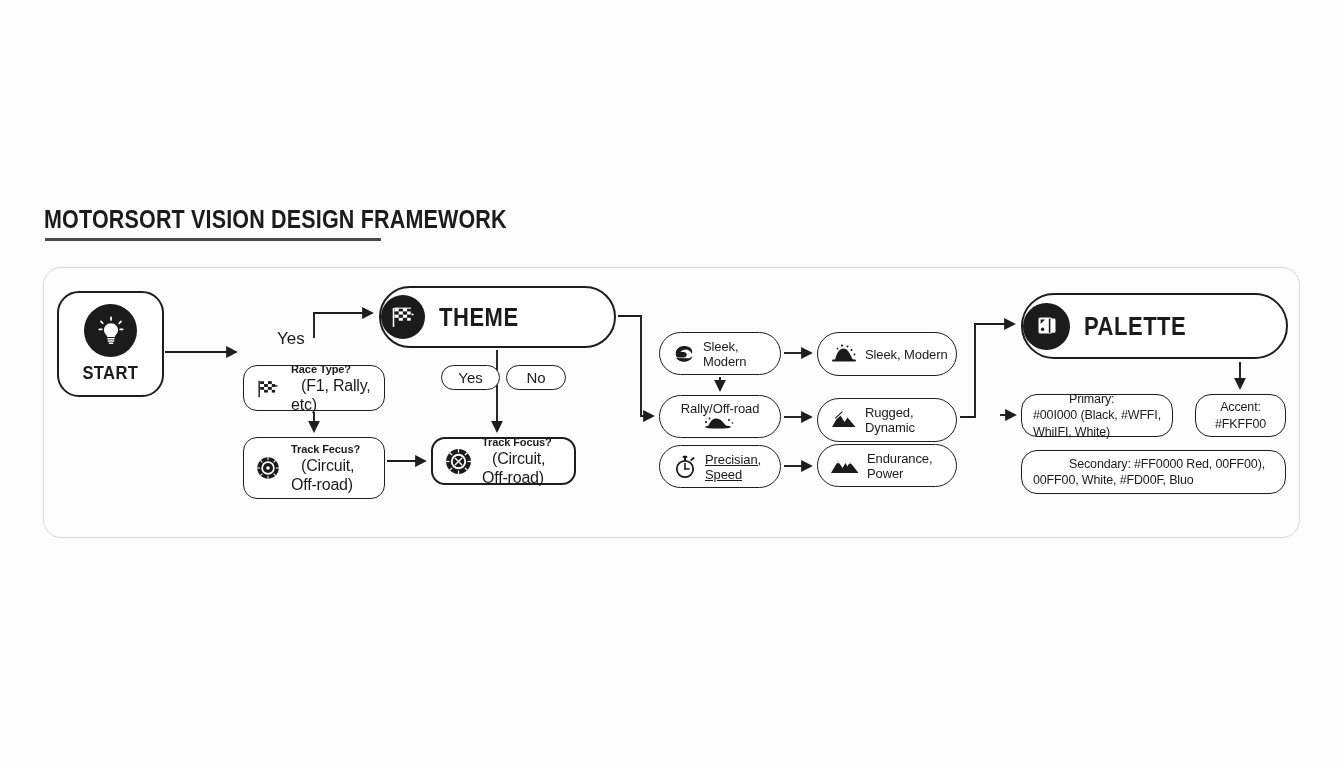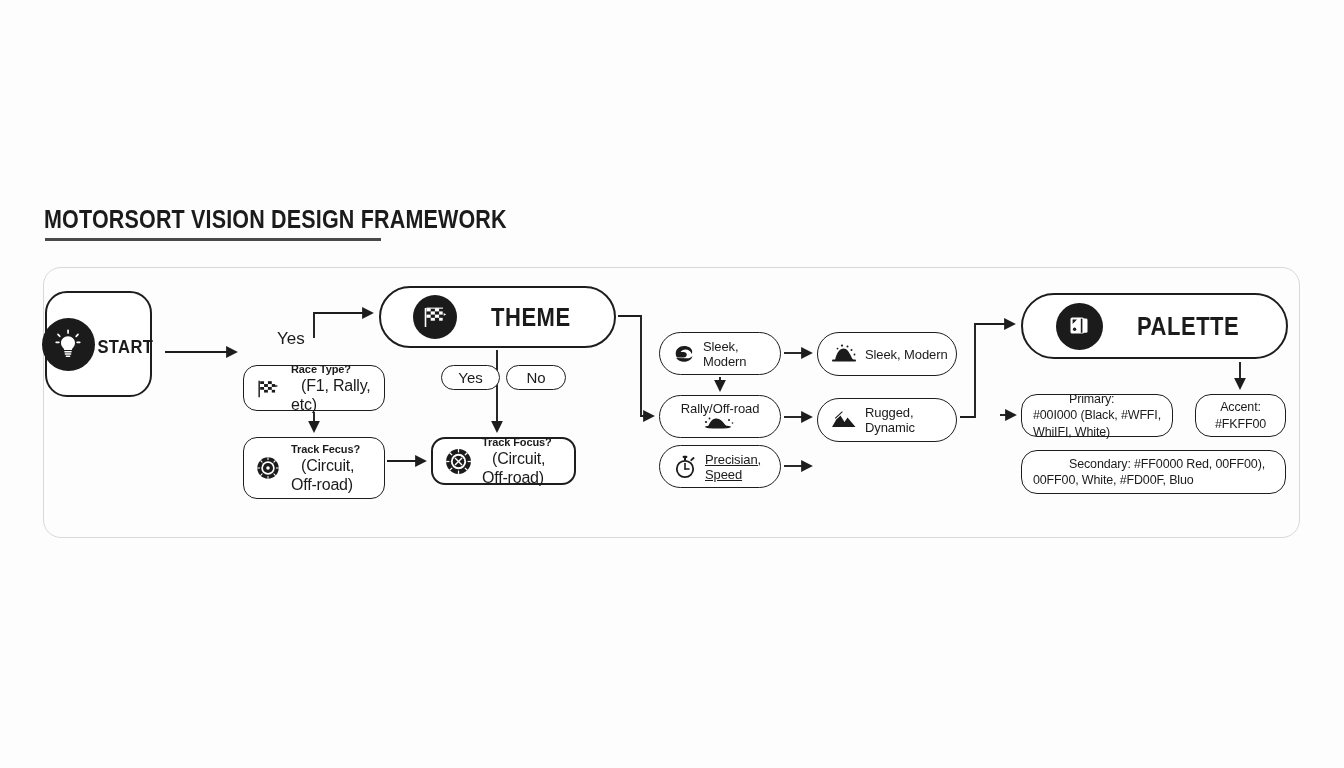--- a/index.html
+++ b/index.html
@@ -47,34 +47,33 @@
   }
   .node.thin { border-width: 1.7px; }
   .node.pillish { border-radius: 14px; }
 
   .node-label { font-size: 13px; line-height: 1.18; }
   .node-label .t1 { font-weight: bold; font-size: 11px; letter-spacing: -0.1px; }
   .node-label .t2 { font-size: 16px; letter-spacing: -0.2px; margin-left: 10px; }
 
   
   .start {
-    left: 45px; top: 291px; width: 107px; height: 106px;
+    left: 57px; top: 291px; width: 107px; height: 106px;
     border-radius: 22px;
-    flex-direction: row; justify-content: center; align-items: center;
+    flex-direction: column; justify-content: center; align-items: center;
   }
   .start .cap {
     font-weight: bold; font-size: 18px; letter-spacing: 0.4px;
     transform: scaleX(0.92);
   }
 
   
   .headline {
     border-radius: 999px;
-    justify-content: center;
-    gap: 34px;
+    gap: 14px;
   }
   .headline .cap {
     font-weight: bold; font-size: 25px; letter-spacing: 0.6px;
     transform: scaleX(0.88); transform-origin: left center;
   }
   #theme-node { left: 379px; top: 286px; width: 237px; height: 62px; }
   #palette-node { left: 1021px; top: 293px; width: 267px; height: 66px; }
 
   
   #race-type-node  { left: 243px; top: 365px; width: 142px; height: 46px; padding-left: 9px; gap: 8px; }
@@ -364,20 +363,31 @@
     <span class="icon-mono" style="width:28px;height:22px;">
       <svg width="28" height="22" viewBox="0 0 28 22">
         <path d="M2 18 L9.5 5 L14.5 13 L17.5 8.5 L25.5 18z" fill="#1b1b1b"></path>
         <path d="M6 9 L13 2.5" stroke="#fff" stroke-width="2.4"></path>
         <path d="M5.2 9.4 L12.4 2.6" stroke="#1b1b1b" stroke-width="1.1" fill="none"></path>
       </svg>
     </span>
     <span>Rugged, Dynamic</span>
   </div>
 
+  <div class="chip" id="chip-endurance">
+    <span class="icon-mono" style="width:30px;height:20px;">
+      <svg width="30" height="20" viewBox="0 0 30 20">
+        <path d="M1 17 L8 5 L12.5 12 L15.5 7 L21 17z" fill="#1b1b1b"></path>
+        <path d="M13.5 17 L20 6 L28.5 17z" fill="#1b1b1b"></path>
+        <path d="M6.3 7.6 L8 5 L9.8 8 L8 7z" fill="#fff"></path>
+        <path d="M18.6 8.2 L20 6 L21.6 8.6 L20 7.6z" fill="#fff"></path>
+      </svg>
+    </span>
+    <span>Endurance, Power</span>
+  </div>
 
   <div class="node headline" id="palette-node">
     <span class="badge" style="width:47px;height:47px;">
       <svg width="32" height="32" viewBox="0 0 32 32">
         <rect x="7.5" y="7.5" width="13.5" height="16" rx="1.6" fill="#fff"></rect>
         <rect x="16.5" y="8.6" width="8" height="14.2" rx="1.4" fill="#fff"></rect>
         <rect x="17.8" y="8.6" width="1.6" height="14.2" fill="#1b1b1b"></rect>
         <path d="M9.6 9.6 L14 9.6 L9.6 14z" fill="#1b1b1b"></path>
         <circle cx="11.6" cy="19.2" r="1.7" fill="#1b1b1b"></circle>
       </svg>

